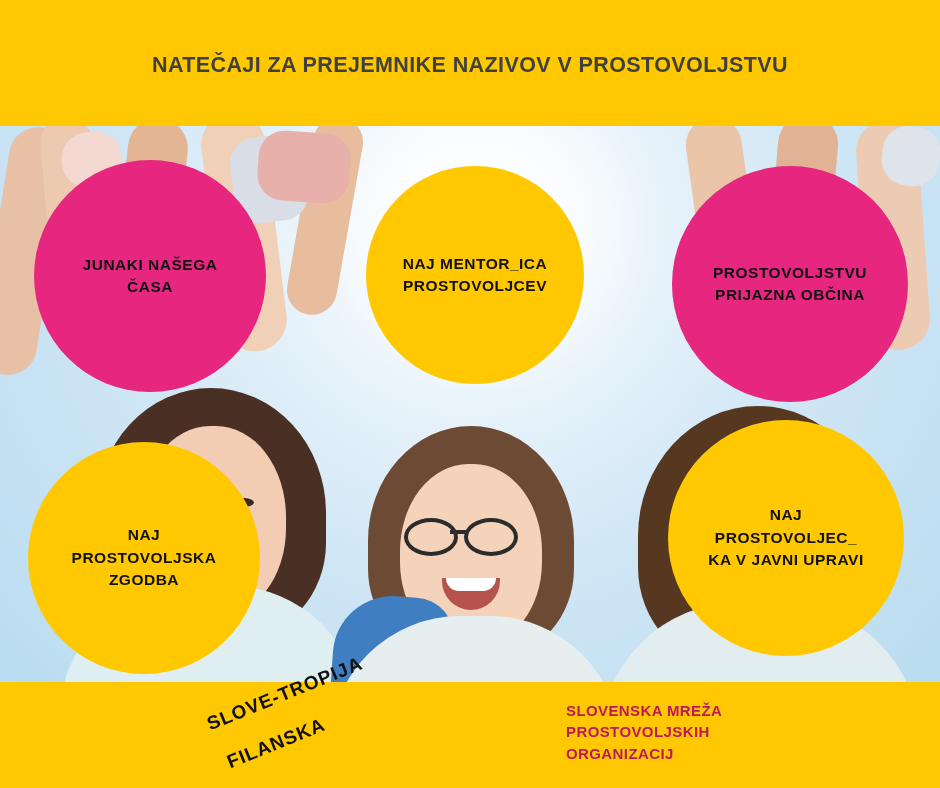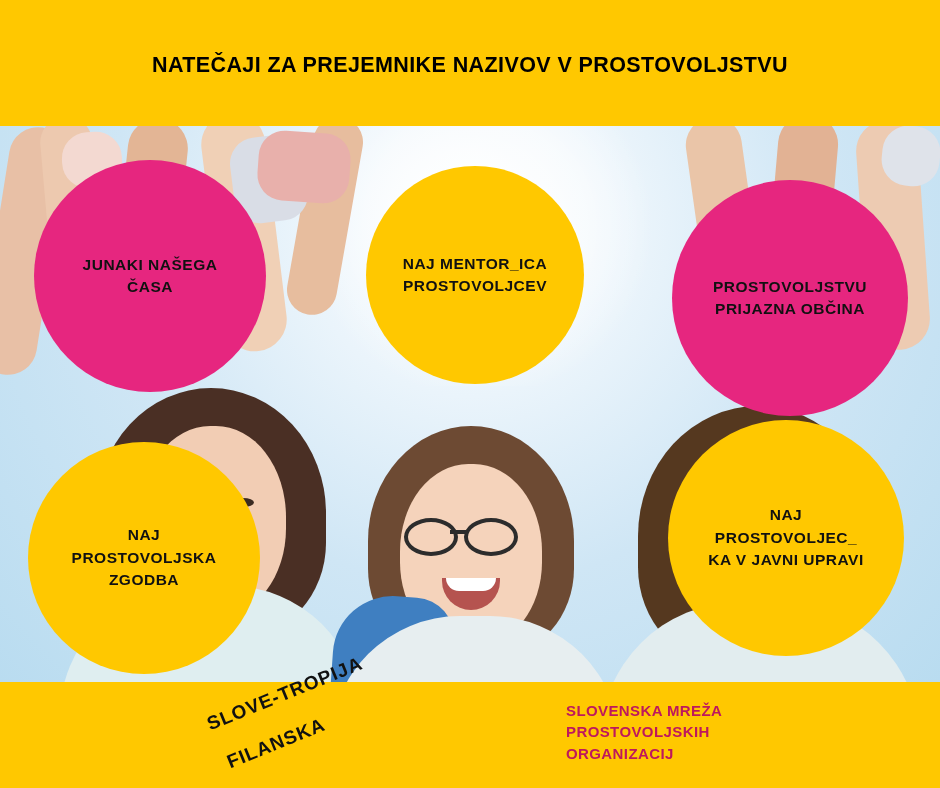--- a/index.html
+++ b/index.html
@@ -31,21 +31,21 @@
     background: #FFC800;
     display: flex;
     align-items: center;
     justify-content: center;
     z-index: 5;
   }
   .header-title {
     font-size: 21.5px;
     font-weight: bold;
     letter-spacing: 0.4px;
-    color: #000000;
+    color: #404040;
     text-transform: uppercase;
     text-align: center;
     line-height: 1.2;
     padding-top: 6px;
   }
 
   
   .photo {
     position: absolute;
     left: 0;
@@ -187,21 +187,21 @@
     letter-spacing: 0.5px;
     text-transform: uppercase;
     white-space: pre-line;
     padding: 0 16px;
   }
   .pink { background: #E6267F; }
   .yellow { background: #FFC800; }
 
   #c1 { left: 34px;  top: 160px; width: 232px; height: 232px; }
   #c2 { left: 366px; top: 166px; width: 218px; height: 218px; }
-  #c3 { left: 672px; top: 180px; width: 236px; height: 236px; text-align: center; }
+  #c3 { left: 672px; top: 166px; width: 236px; height: 236px; text-align: center; }
   #c4 { left: 28px;  top: 442px; width: 232px; height: 232px; }
   #c5 { left: 366px; top: 424px; width: 236px; height: 236px; }
   #c6 { left: 668px; top: 420px; width: 236px; height: 236px; }
 
   
   .footer {
     position: absolute;
     left: 0;
     top: 682px;
     width: 940px;

